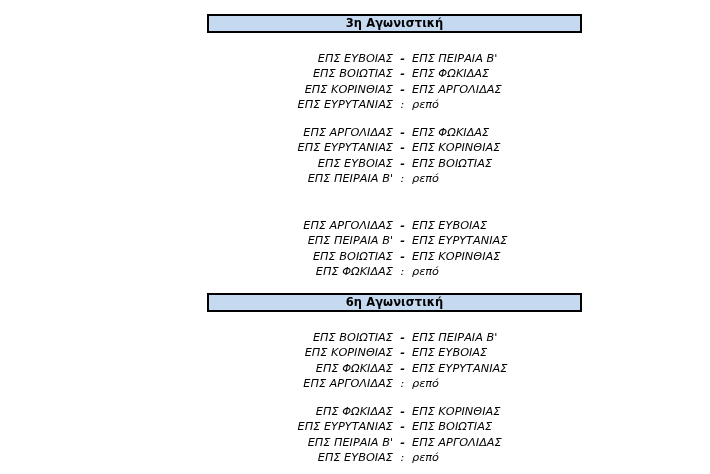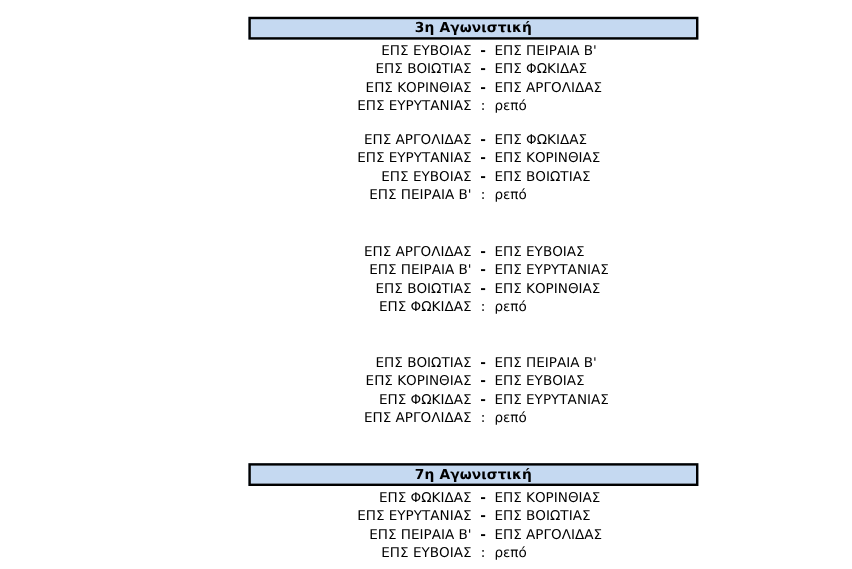--- a/index.html
+++ b/index.html
@@ -37,21 +37,22 @@
     font-size: 11.5px;
     font-weight: bold;
     line-height: 15px;
     letter-spacing: 0.1px;
     color: #000000;
     white-space: nowrap;
     overflow: hidden;
   }
 
   .md-rows {
-    margin-top: 2px;
+    margin-top: 18px;
+    font-style: italic;
   }
 
   .row {
     display: flex;
     align-items: baseline;
     height: 15.3px;
     font-size: 11.3px;
     line-height: 15.3px;
     white-space: nowrap;
   }
@@ -152,20 +153,21 @@
           <span class="team-away">ΕΠΣ ΚΟΡΙΝΘΙΑΣ</span>
         </div>
         <div class="row bye">
           <span class="team-home">ΕΠΣ ΦΩΚΙΔΑΣ</span>
           <span class="sep">:</span>
           <span class="team-away">ρεπό</span>
         </div>
       </div>
     </div>
     <div class="matchday" style="top: 293px;">
+      <div class="md-header">6η Αγωνιστική</div>
       <div class="md-rows">
         <div class="row">
           <span class="team-home">ΕΠΣ ΒΟΙΩΤΙΑΣ</span>
           <span class="sep">-</span>
           <span class="team-away">ΕΠΣ ΠΕΙΡΑΙΑ Β'</span>
         </div>
         <div class="row">
           <span class="team-home">ΕΠΣ ΚΟΡΙΝΘΙΑΣ</span>
           <span class="sep">-</span>
           <span class="team-away">ΕΠΣ ΕΥΒΟΙΑΣ</span>
@@ -176,21 +178,20 @@
           <span class="team-away">ΕΠΣ ΕΥΡΥΤΑΝΙΑΣ</span>
         </div>
         <div class="row bye">
           <span class="team-home">ΕΠΣ ΑΡΓΟΛΙΔΑΣ</span>
           <span class="sep">:</span>
           <span class="team-away">ρεπό</span>
         </div>
       </div>
     </div>
     <div class="matchday" style="top: 386px;">
-      <div class="md-header">7η Αγωνιστική</div>
       <div class="md-rows">
         <div class="row">
           <span class="team-home">ΕΠΣ ΦΩΚΙΔΑΣ</span>
           <span class="sep">-</span>
           <span class="team-away">ΕΠΣ ΚΟΡΙΝΘΙΑΣ</span>
         </div>
         <div class="row">
           <span class="team-home">ΕΠΣ ΕΥΡΥΤΑΝΙΑΣ</span>
           <span class="sep">-</span>
           <span class="team-away">ΕΠΣ ΒΟΙΩΤΙΑΣ</span>

